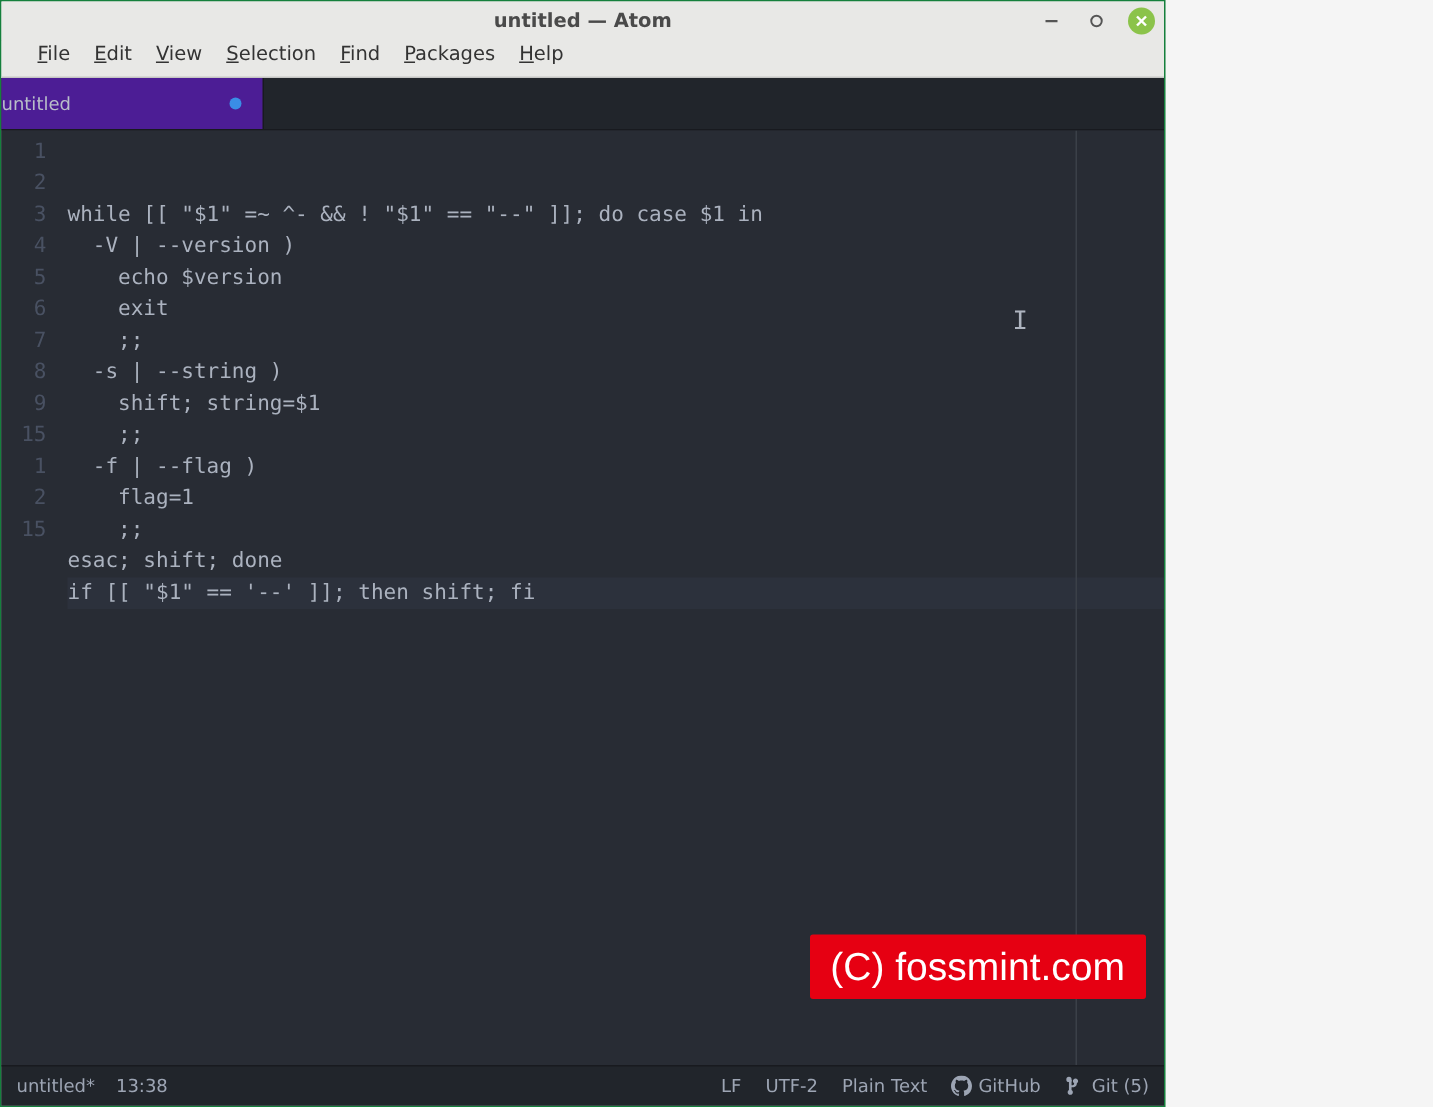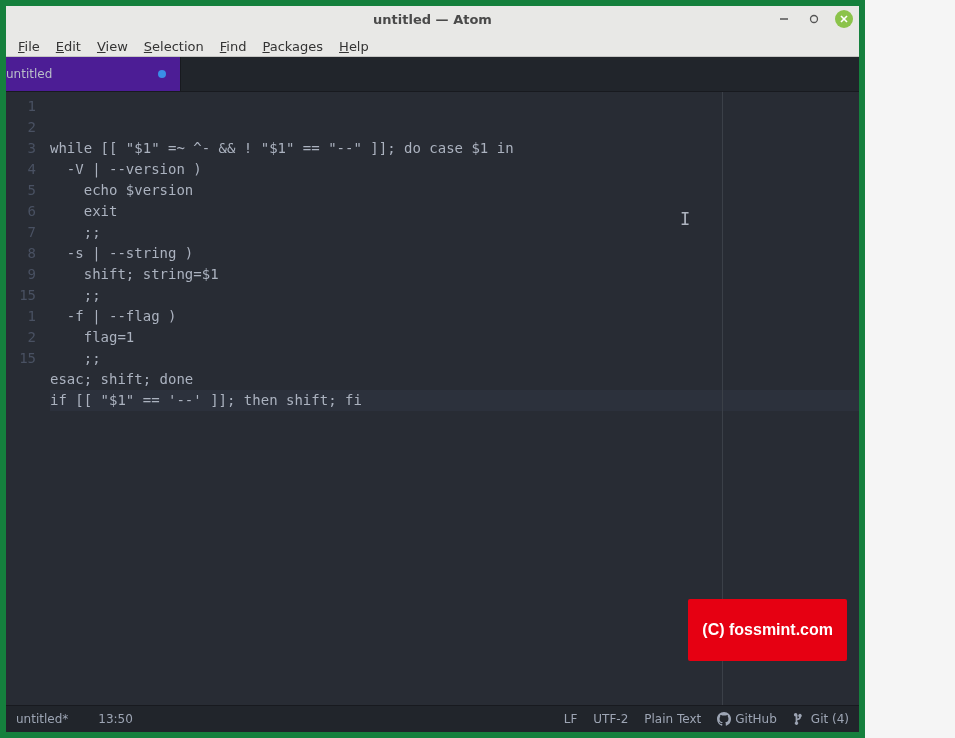--- a/index.html
+++ b/index.html
@@ -6,24 +6,24 @@
     margin: 0;
     padding: 0;
     height: 100%;
     width: 955px;
     font-family: "DejaVu Sans", "Liberation Sans", Arial, sans-serif;
     font-size: 13px;
     background: #f5f5f5;
     overflow: hidden;
   }
   .window-frame {
-    width: 865px;
+    width: 777px;
     height: 738px;
     background: #e8e8e6;
-    border: 6px solid #15803d;
+    border: 1px solid #15803d;
     box-sizing: border-box;
     display: flex;
     flex-direction: column;
   }
   .titlebar {
     height: 26px;
     background: #e8e8e6;
     display: flex;
     align-items: center;
     position: relative;
@@ -57,22 +57,22 @@
   }
   .win-btn.close {
     background: #8bc34a;
     color: #fff;
   }
   .menubar {
     height: 24px;
     background: #e8e8e6;
     border-bottom: 1px solid #c5c5c3;
     display: flex;
-    align-items: flex-end;
-    padding: 0 4px;
+    align-items: flex-start;
+    padding: 0 16px;
   }
   .menu-item {
     padding: 2px 8px;
     color: #333;
     cursor: pointer;
   }
   .menu-item .ul { text-decoration: underline; }
   .app-body {
     flex: 1;
     display: flex;
@@ -160,32 +160,32 @@
   .statusbar {
     height: 26px;
     background: #21252b;
     border-top: 1px solid #181a1f;
     display: flex;
     align-items: center;
     padding: 0 10px;
     color: #9da5b4;
     font-size: 12px;
   }
-  .status-left { display: flex; gap: 30px; align-items: center; }
+  .status-left { display: flex; gap: 14px; align-items: center; }
   .status-right { margin-left: auto; display: flex; gap: 16px; align-items: flex-end; }
   .status-item { display: flex; align-items: center; gap: 4px; cursor: pointer; }
   .watermark {
     position: absolute;
     right: 12px;
     bottom: 44px;
     background: #e60012;
     color: #fff;
-    font-weight: bold;
-    font-size: 16px;
-    padding: 22px 14px;
+    font-weight: normal;
+    font-size: 26px;
+    padding: 6px 14px;
     border-radius: 2px;
     font-family: Arial, sans-serif;
   }
   svg { display: block; }
 </style>
 </head>
 <body>
 
 <div class="window-frame">
 
@@ -249,35 +249,35 @@
       <div class="code">
         <div class="code-line">while [[ "$1" =~ ^- &amp;&amp; ! "$1" == "--" ]]; do case $1 in</div><div class="code-line">  -V | --version )</div><div class="code-line">    echo $version</div><div class="code-line">    exit</div><div class="code-line">    ;;</div><div class="code-line">  -s | --string )</div><div class="code-line">    shift; string=$1</div><div class="code-line">    ;;</div><div class="code-line">  -f | --flag )</div><div class="code-line">    flag=1</div><div class="code-line">    ;;</div><div class="code-line">esac; shift; done</div><div class="code-line hl">if [[ "$1" == '--' ]]; then shift; fi</div><div class="wrap-guide" style="left: 678px;"></div>
         <span class="text-cursor" style="left:636px; top:118px;">I</span>
       </div>
       <div class="watermark">(C) fossmint.com</div>
     </div>
 
     <div class="statusbar">
       <div class="status-left">
         <span class="status-item">untitled*</span>
-        <span class="status-item">13:50</span>
+        <span class="status-item">13:38</span>
       </div>
       <div class="status-right">
         <span class="status-item">LF</span>
         <span class="status-item">UTF-2</span>
         <span class="status-item">Plain Text</span>
         <span class="status-item">
           <svg width="14" height="14" viewBox="0 0 16 16" fill="#9da5b4">
               <path d="M8 0C3.58 0 0 3.58 0 8c0 3.54 2.29 6.53 5.47 7.59.4.07.55-.17.55-.38 0-.19-.01-.82-.01-1.49-2.01.37-2.53-.49-2.69-.94-.09-.23-.48-.94-.82-1.13-.28-.15-.68-.52-.01-.53.63-.01 1.08.58 1.23.82.72 1.21 1.87.87 2.33.66.07-.52.28-.87.51-1.07-1.78-.2-3.64-.89-3.64-3.95 0-.87.31-1.59.82-2.15-.08-.2-.36-1.02.08-2.12 0 0 .67-.21 2.2.82.64-.18 1.32-.27 2-.27.68 0 1.36.09 2 .27 1.53-1.04 2.2-.82 2.2-.82.44 1.1.16 1.92.08 2.12.51.56.82 1.27.82 2.15 0 3.07-1.87 3.75-3.65 3.95.29.25.54.73.54 1.48 0 1.07-.01 1.93-.01 2.2 0 .21.15.46.55.38A8.013 8.013 0 0016 8c0-4.42-3.58-8-8-8z"></path>
             </svg>
           <span>GitHub</span>
         </span>
         <span class="status-item">
           <svg width="14" height="14" viewBox="0 0 16 16">
               <path fill="#9da5b4" d="M5 3a2 2 0 1 0-2 2v6a2 2 0 1 0 2 0V9c.5 0 1.5 0 2.5-.5S9 7 9 6a2 2 0 1 0-2 0c0 .5-.3 1-.8 1.2C5.7 7.4 5 7.5 5 7.5V5a2 2 0 0 0 0-2z"></path>
             </svg>
-          <span>Git (4)</span>
+          <span>Git (5)</span>
         </span>
       </div>
     </div>
 
   </div>
 </div>
 
 </body></html>

